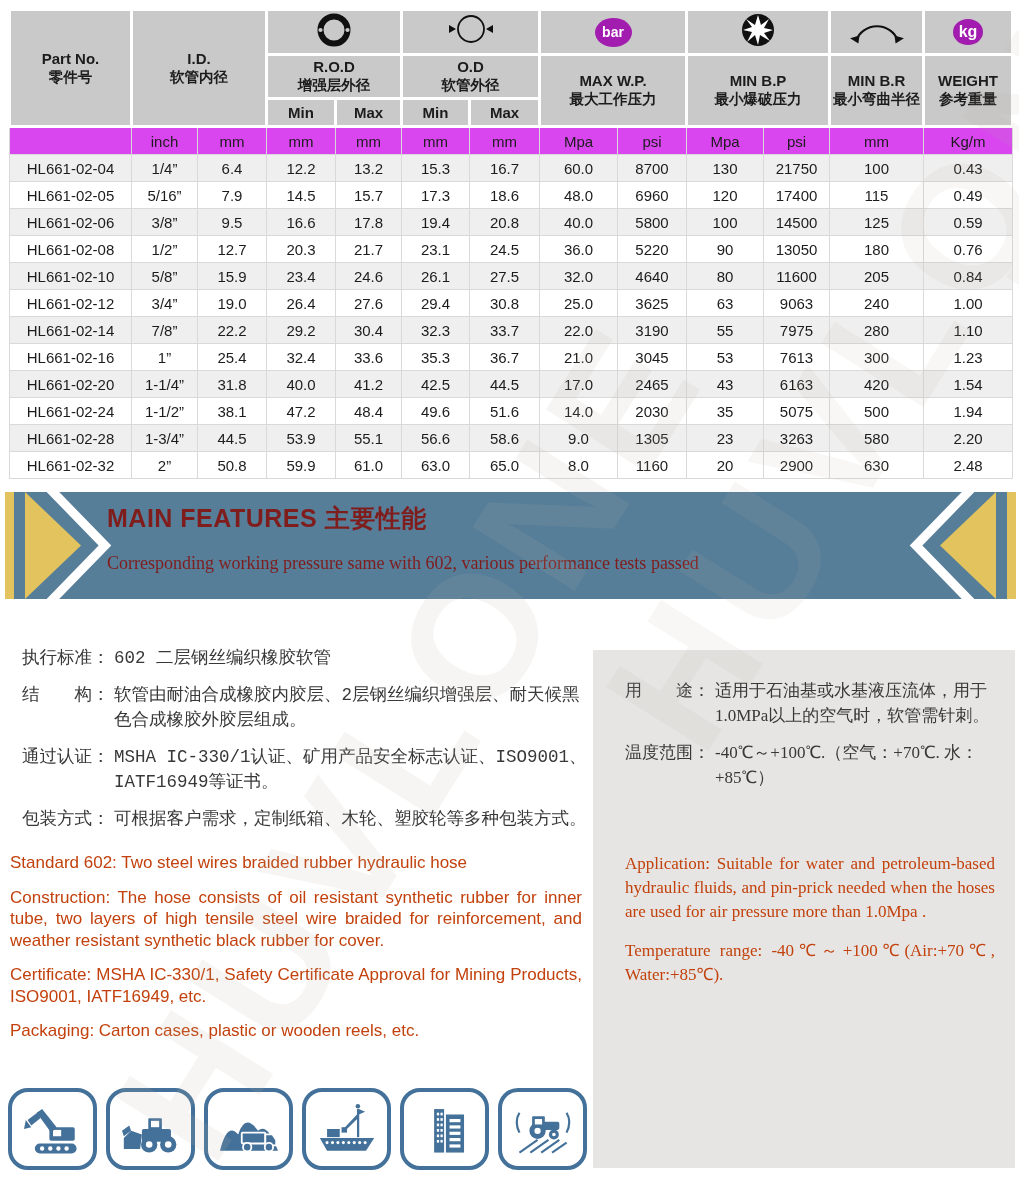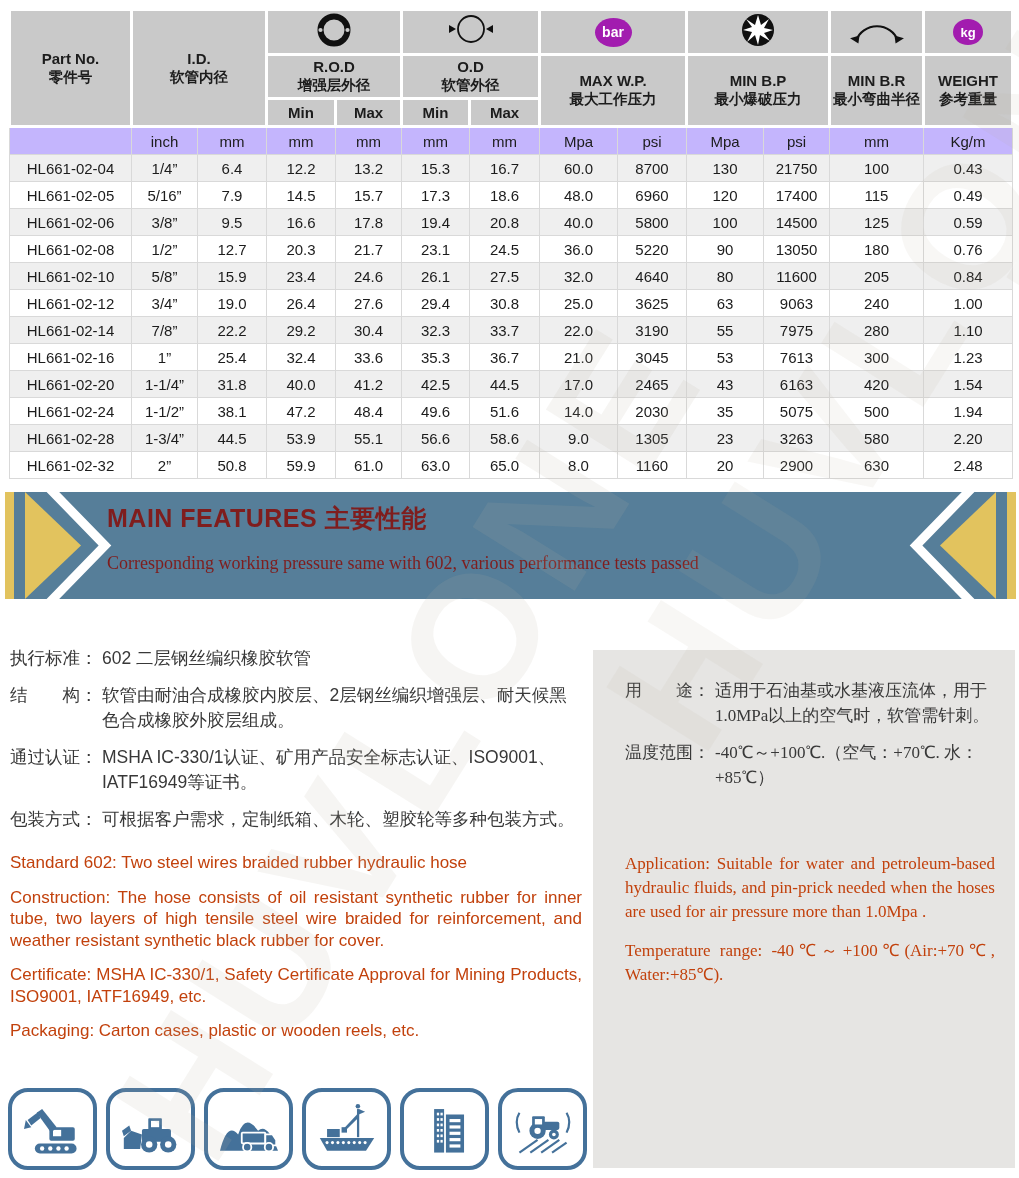--- a/index.html
+++ b/index.html
@@ -10,41 +10,41 @@
       color:rgba(183,174,160,0.13);font-size:175px;letter-spacing:12px;
       transform:rotate(-58deg);white-space:nowrap;}
   
   .tblwrap{position:absolute;left:8px;top:8px;width:1003px;z-index:2;}
   table.spec{border-collapse:collapse;width:1003px;table-layout:fixed;}
   table.spec th{background:#c9c9c9;border:3px solid #fff;padding:0;vertical-align:middle;
                 font-weight:bold;color:#1c1c1c;}
   table.spec td{border:1px solid #d9d9d9;text-align:center;font-size:15px;color:#1c1c1c;
                 height:26px;padding:0;}
   tr.alt td{background:#efefef;}
-  tr.units td{background:#c4b5fd;font-size:15px;}
+  tr.units td{background:#d946ef;font-size:15px;}
   .h-en{display:block;font-size:15px;line-height:18px;}
   .h-zh{display:block;font-size:14.5px;line-height:19px;}
   .minmax{font-size:15px;height:25px;}
   .iconrow{height:40px;text-align:center;}
   .lblrow{height:44px;text-align:center;}
   .badge{display:inline-flex;align-items:center;justify-content:center;background:#a21caf;
          color:#fff;border-radius:50%;font-weight:bold;}
   .badge.bar{width:37px;height:29px;font-size:14px;}
-  .badge.kg{width:30px;height:26px;font-size:13px;}
+  .badge.kg{width:30px;height:26px;font-size:16px;}
   
   .banner{position:absolute;left:5px;top:492px;width:1011px;height:107px;z-index:2;}
   .banner-bg{position:absolute;left:9px;top:0;right:9px;bottom:0;}
   .banner svg.deco{position:absolute;top:0;height:107px;}
   .banner .text{position:absolute;left:102px;top:10px;color:#7f1d1d;}
   .banner-title{font-size:25px;font-weight:bold;letter-spacing:0.5px;}
   .banner-title .zh{font-weight:bold;}
   .banner-zh{margin-top:9px;font-size:17px;}
   .banner-en{margin-top:18px;font-size:18px;font-family:"Liberation Serif","DejaVu Serif",serif;}
   
-  .zh-left{position:absolute;left:10px;top:646px;width:574px;z-index:2;}
+  .zh-left{position:absolute;left:22px;top:646px;width:574px;z-index:2;font-family:Liberation Mono, monospace;}
   .spec-item{display:flex;margin-bottom:12px;font-size:17.5px;line-height:25px;color:#383838;}
   .spec-label{flex:0 0 92px;white-space:nowrap;}
   .spec-text{flex:1;}
   .panel{position:absolute;left:593px;top:650px;width:422px;height:518px;z-index:2;
          box-sizing:border-box;padding:28px 20px 0 32px;font-family:Liberation Serif, serif;}
   .panel .spec-item{font-size:17px;}
   .panel .spec-label{flex:0 0 90px;}
   .panel .en-block{margin-top:62px;}
   .en-left{position:absolute;left:10px;top:852px;width:572px;z-index:2;}
   .en-para{margin:0 0 13px 0;font-size:17px;line-height:21.5px;text-align:justify;color:#c2410c;}

